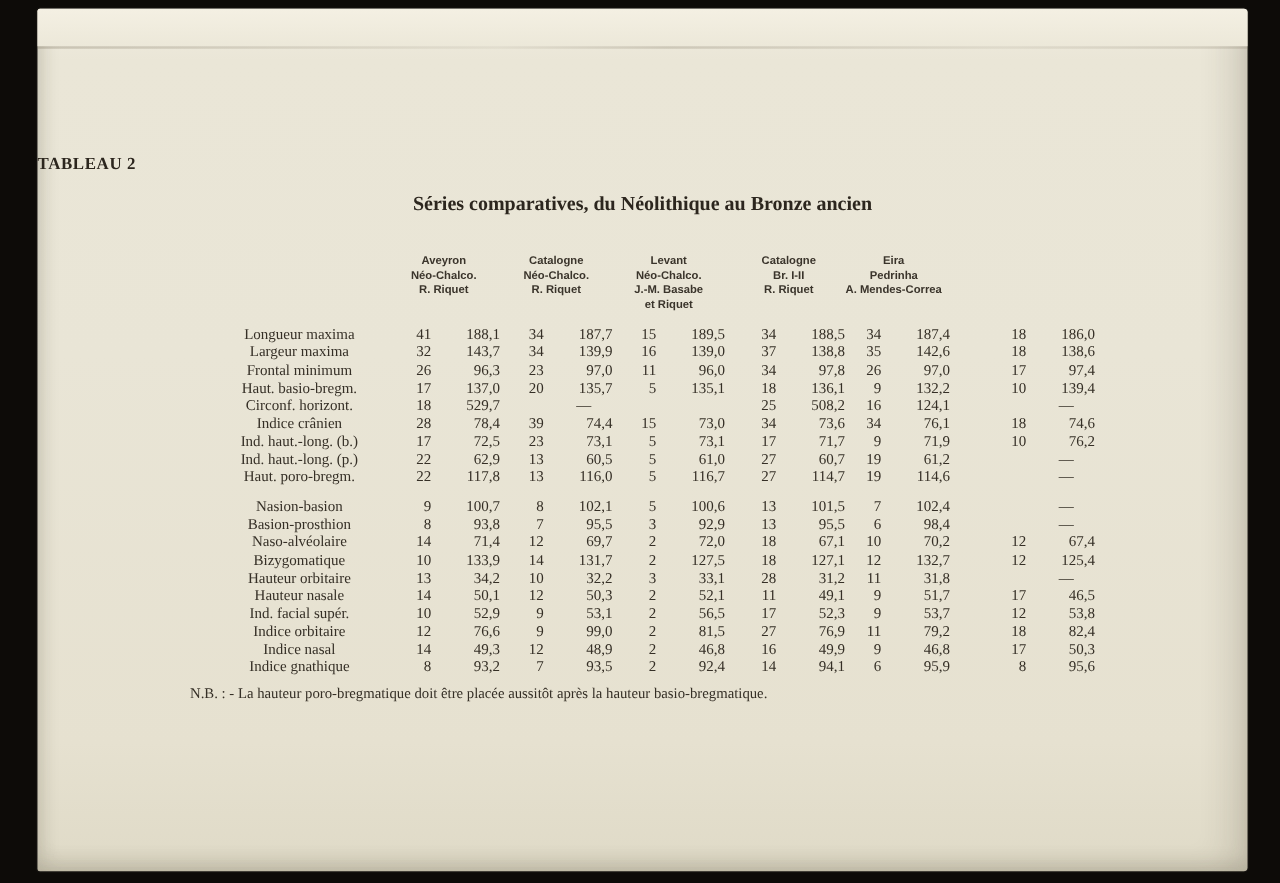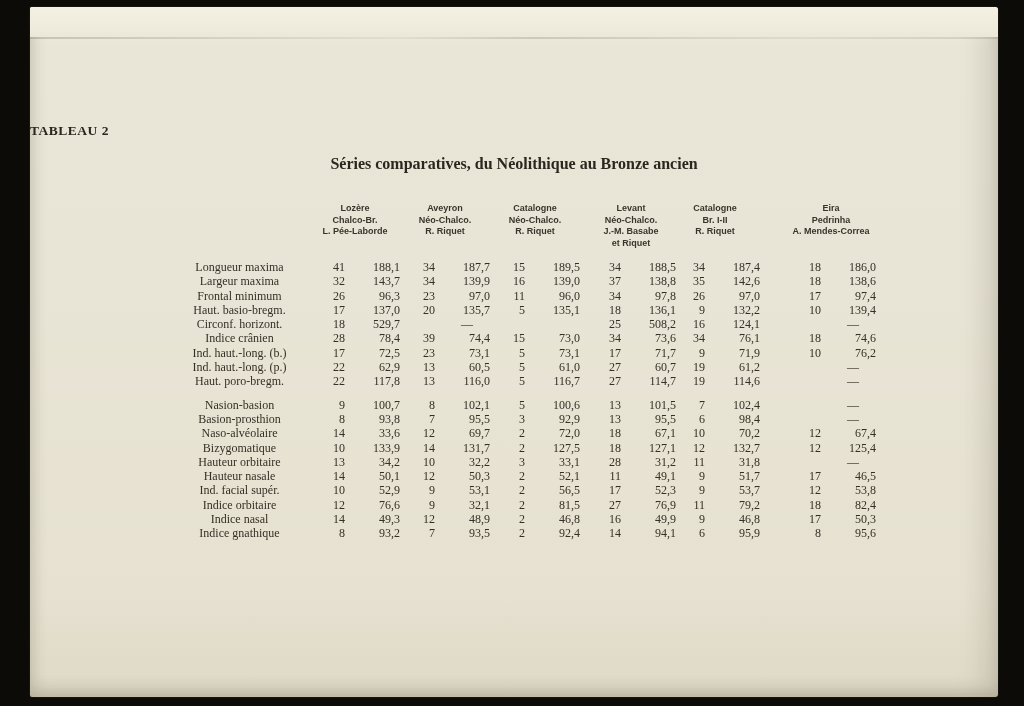--- a/index.html
+++ b/index.html
@@ -74,25 +74,20 @@
 <div class="scan">
   <div class="page">
     <div class="crease"></div>
     <div class="title">TABLEAU 2</div>
     <div class="subtitle sub1">Séries comparatives, du Néolithique au Bronze ancien</div>
     <div class="content">
       <div id="table-root">
           <div class="trow head-row">
             <div class="lcell"></div>
             <div class="hcell">
-              <div>Lozère</div>
-              <div>Chalco-Br.</div>
-              <div>L. Pée-Laborde</div>
-            </div>
-            <div class="hcell">
               <div>Aveyron</div>
               <div>Néo-Chalco.</div>
               <div>R. Riquet</div>
             </div>
             <div class="hcell">
               <div>Catalogne</div>
               <div>Néo-Chalco.</div>
               <div>R. Riquet</div>
             </div>
             <div class="hcell">
@@ -407,21 +402,21 @@
             </div>
             <div class="gcell">
               <span class="n"></span>
               <span class="v dash">—</span>
             </div>
           </div>
           <div class="trow">
             <div class="lcell">Naso-alvéolaire</div>
             <div class="gcell">
               <span class="n">14</span>
-              <span class="v">33,6</span>
+              <span class="v">71,4</span>
             </div>
             <div class="gcell">
               <span class="n">12</span>
               <span class="v">69,7</span>
             </div>
             <div class="gcell">
               <span class="n">2</span>
               <span class="v">72,0</span>
             </div>
             <div class="gcell">
@@ -546,21 +541,21 @@
             </div>
           </div>
           <div class="trow">
             <div class="lcell">Indice orbitaire</div>
             <div class="gcell">
               <span class="n">12</span>
               <span class="v">76,6</span>
             </div>
             <div class="gcell">
               <span class="n">9</span>
-              <span class="v">32,1</span>
+              <span class="v">99,0</span>
             </div>
             <div class="gcell">
               <span class="n">2</span>
               <span class="v">81,5</span>
             </div>
             <div class="gcell">
               <span class="n">27</span>
               <span class="v">76,9</span>
             </div>
             <div class="gcell">
@@ -621,16 +616,17 @@
               <span class="n">6</span>
               <span class="v">95,9</span>
             </div>
             <div class="gcell">
               <span class="n">8</span>
               <span class="v">95,6</span>
             </div>
           </div>
         </div>
       <div class="notes">
+        <p><span>N.B. : </span><span>- La hauteur poro-bregmatique doit être placée aussitôt après la hauteur basio-bregmatique.</span></p>
       </div>
     </div>
   </div>
 </div>
 
 </body></html>

